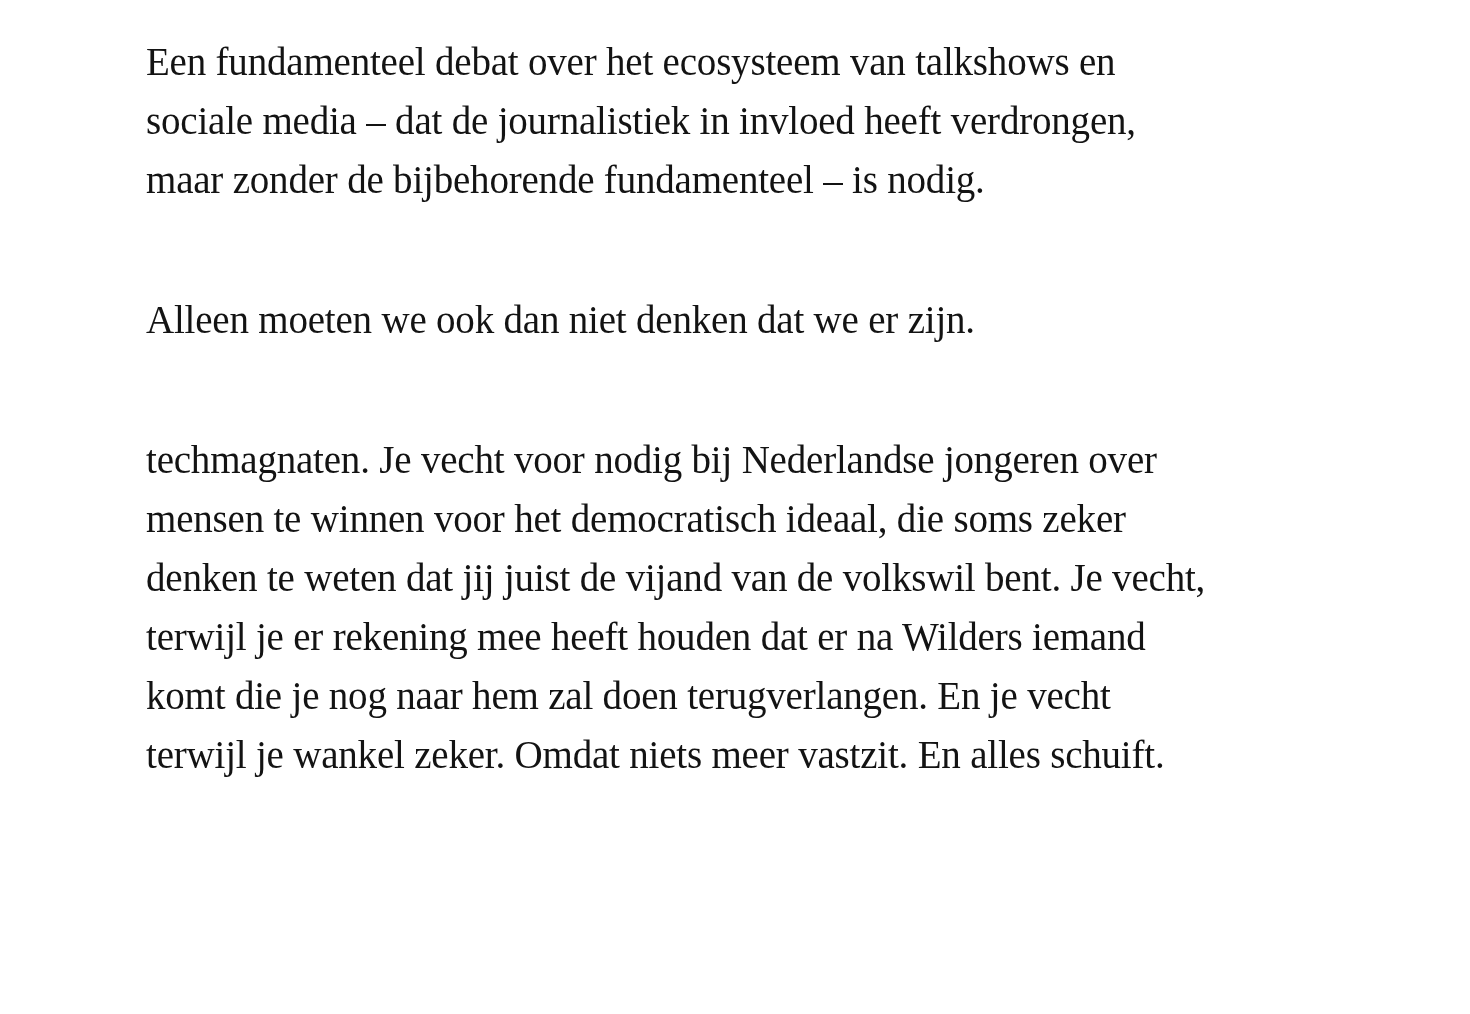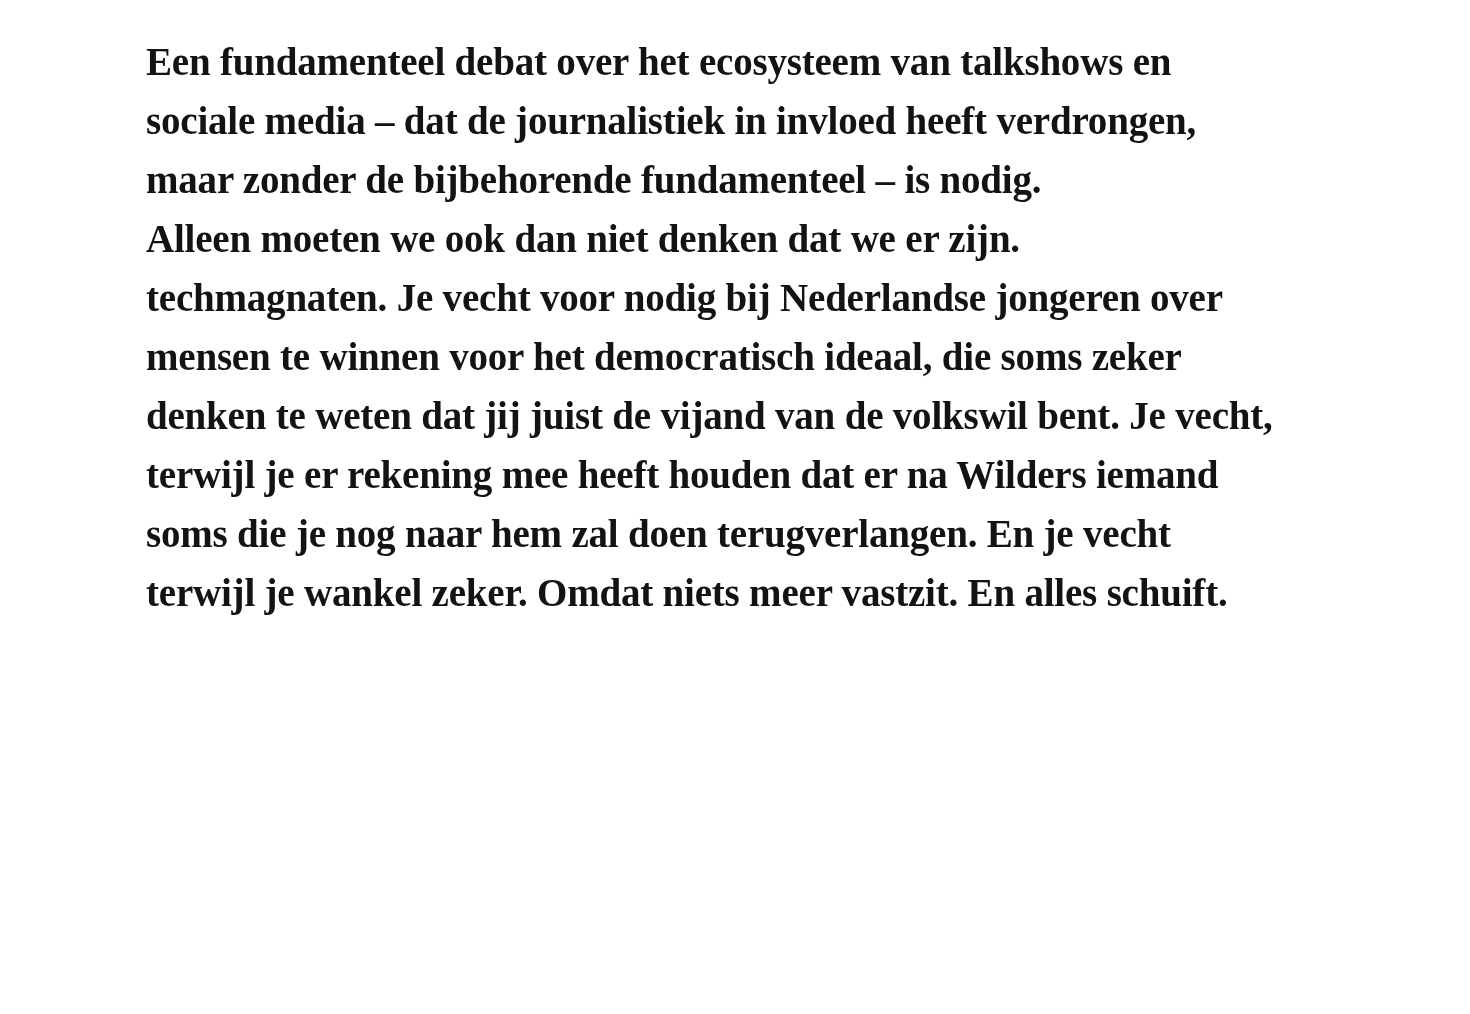--- a/index.html
+++ b/index.html
@@ -14,25 +14,25 @@
     margin-left: 146px;
     padding-top: 32px;
     width: 1240px;
     color: var(--fg, #131313);
     font-family: "Liberation Serif", "DejaVu Serif", serif;
     font-size: 39px;
     line-height: 59px;
     letter-spacing: -0.2px;
   }
   .paragraph + .paragraph {
+    margin-top: 81px;
   }
   .text-line {
     white-space: nowrap;
     height: 59px;
-    font-weight: bold;
   }
 </style>
 </head>
 <body>
 
 <main class="article">
 
   <div class="paragraph">
     <div class="text-line">Een fundamenteel debat over het ecosysteem van talkshows en</div>
     <div class="text-line">sociale media – dat de journalistiek in invloed heeft verdrongen,</div>
@@ -41,17 +41,17 @@
 
   <div class="paragraph">
     <div class="text-line">Alleen moeten we ook dan niet denken dat we er zijn.</div>
   </div>
 
   <div class="paragraph">
     <div class="text-line">techmagnaten. Je vecht voor nodig bij Nederlandse jongeren over</div>
     <div class="text-line">mensen te winnen voor het democratisch ideaal, die soms zeker</div>
     <div class="text-line">denken te weten dat jij juist de vijand van de volkswil bent. Je vecht,</div>
     <div class="text-line">terwijl je er rekening mee heeft houden dat er na Wilders iemand</div>
-    <div class="text-line">soms die je nog naar hem zal doen terugverlangen. En je vecht</div>
+    <div class="text-line">komt die je nog naar hem zal doen terugverlangen. En je vecht</div>
     <div class="text-line">terwijl je wankel zeker. Omdat niets meer vastzit. En alles schuift.</div>
   </div>
 
 </main>
 
 </body></html>

